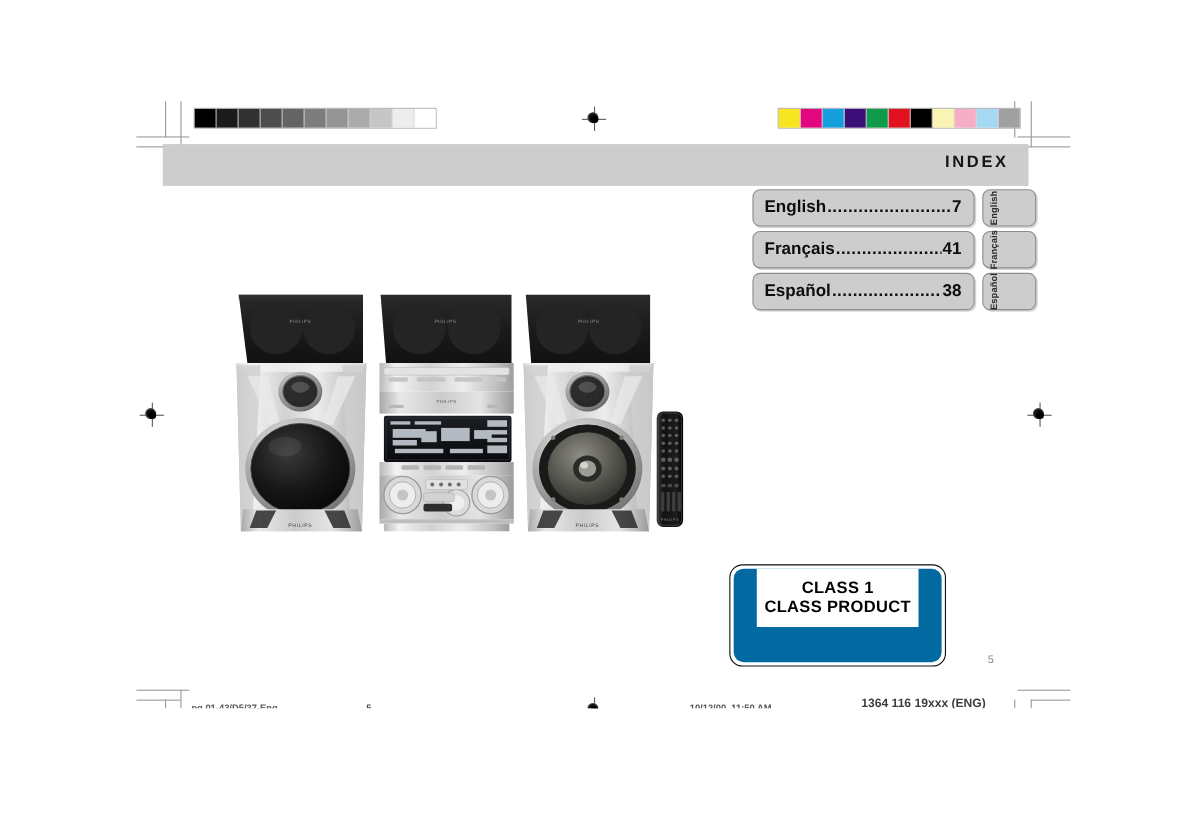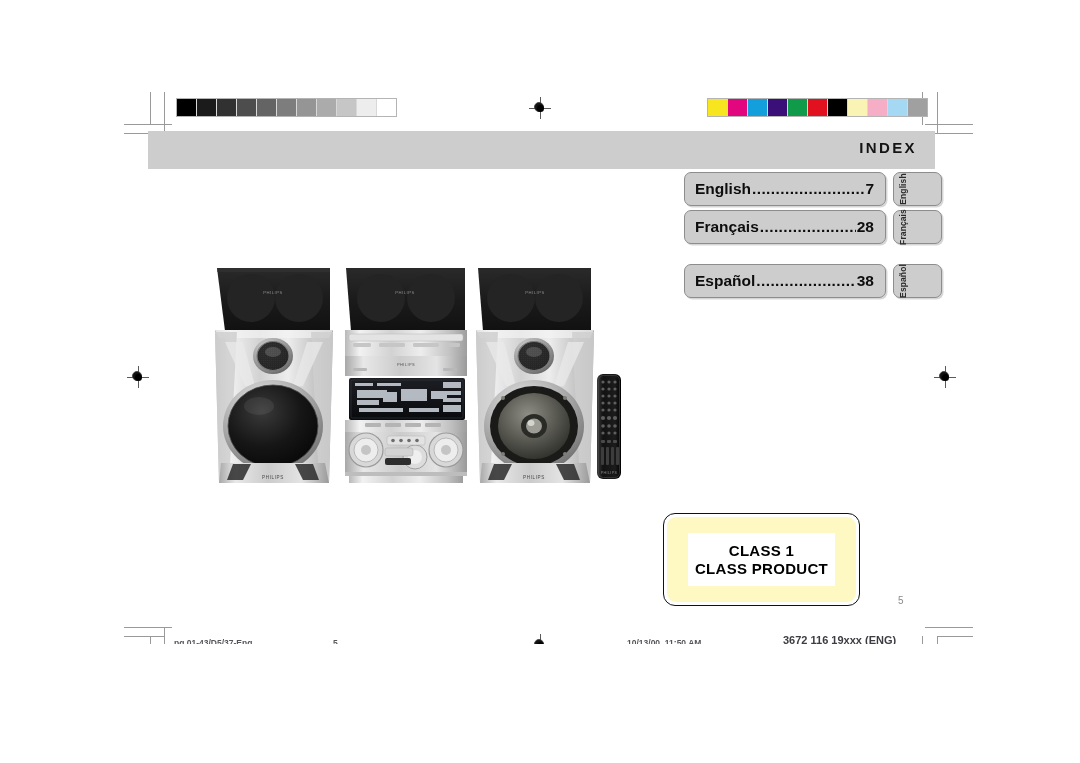--- a/index.html
+++ b/index.html
@@ -186,24 +186,23 @@
     height: 93px;
     border: 1.5px solid #111;
     border-radius: 12px;
     background: #ffffff;
     box-sizing: border-box;
     padding: 3px;
   }
   #laser-inner {
     width: 100%;
     height: 100%;
-    background: #fef9c3;
+    background: #0369a1;
     border-radius: 9px;
     display: flex;
-    align-items: center;
     justify-content: center;
     box-sizing: border-box;
   }
   #laser-text-box {
     background: #ffffff;
     width: 78%;
     height: 62%;
     display: flex;
     flex-direction: column;
     align-items: center;
@@ -344,30 +343,30 @@
       <div class="idx-tab-inner">
         <span class="idx-tab-label">English</span>
       </div>
     </div>
   </div>
 
   <div class="idx-row" style="top:210px;">
     <div class="idx-box">
       <span class="idx-name">Français</span>
       <span class="idx-dots">........................</span>
-      <span class="idx-page">28</span>
+      <span class="idx-page">41</span>
     </div>
     <div class="idx-tab">
       <div class="idx-tab-inner">
         <span class="idx-tab-label">Français</span>
       </div>
     </div>
   </div>
 
-  <div class="idx-row" style="top:264px;">
+  <div class="idx-row" style="top:248px;">
     <div class="idx-box">
       <span class="idx-name">Español</span>
       <span class="idx-dots">.........................</span>
       <span class="idx-page">38</span>
     </div>
     <div class="idx-tab">
       <div class="idx-tab-inner">
         <span class="idx-tab-label">Español</span>
       </div>
     </div>
@@ -629,15 +628,15 @@
         <span>CLASS PRODUCT</span>
       </div>
     </div>
   </div>
 
   <div id="page-number">5</div>
 
   <div class="footer-text" id="footer-file">pg 01-43/D5/37-Eng</div>
   <div class="footer-text" id="footer-pageno">5</div>
   <div class="footer-text" id="footer-date">10/13/00, 11:50 AM</div>
-  <div class="footer-text" id="footer-code">3672 116 19xxx (ENG)</div>
+  <div class="footer-text" id="footer-code">1364 116 19xxx (ENG)</div>
 
 </div>
 
 </body></html>

